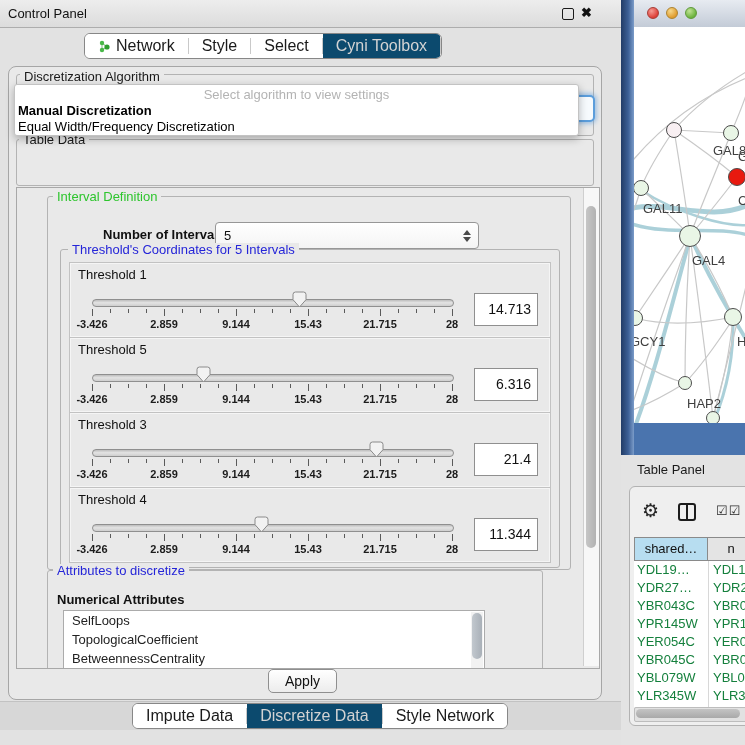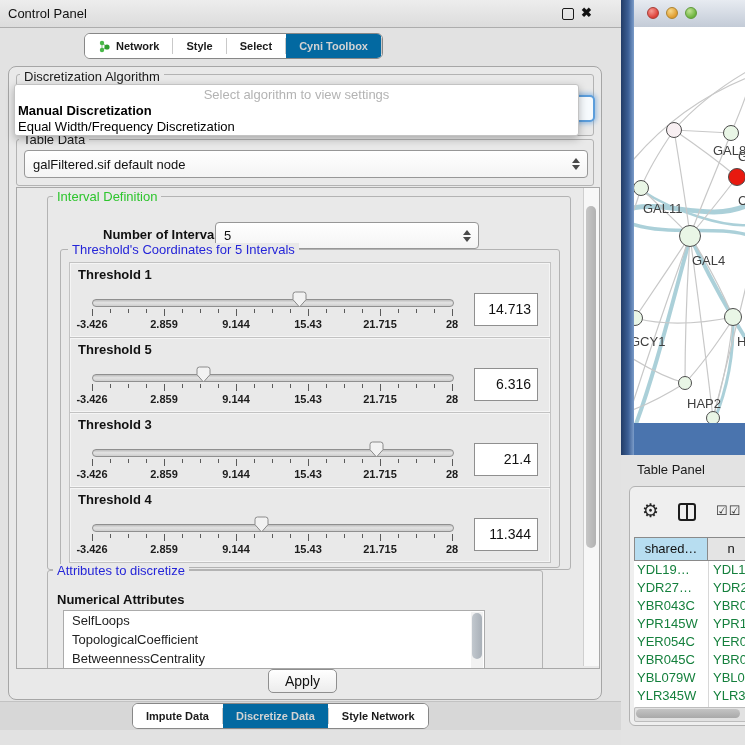--- a/index.html
+++ b/index.html
@@ -10,22 +10,22 @@
   
   #left-region{left:0;top:0;width:621px;height:745px;background:#e2e2e2;}
   #cp-titlebar{left:0;top:0;width:621px;height:27px;background:linear-gradient(#ededed,#dcdcdc);border-bottom:1px solid #adadad;}
   #cp-title{left:8px;top:0;line-height:27px;font-size:13px;color:#111;}
   #float-btn{left:562px;top:8px;width:10px;height:10px;border:1.6px solid #1a1a1a;border-radius:2px;background:transparent;}
   #close-btn{left:581px;top:4px;font-size:13px;font-weight:bold;color:#111;line-height:18px;}
 
   .tabbar{display:inline-flex;align-items:stretch;background:#fff;border:1px solid #878787;border-radius:6px;overflow:hidden;height:24px;}
   #top-tabbar-wrap{left:84px;top:33px;}
   #bottom-tabbar-wrap{left:132px;top:703px;}
-  .tab{display:flex;align-items:center;gap:5px;padding:0 13px;font-size:11px;font-weight:bold;color:#1a1a1a;background:#fff;white-space:nowrap;cursor:default;}
-  .tab.selected{background:#0369a1;color:#d3d3d3;}
+  .tab{display:flex;align-items:center;gap:5px;padding:0 13px;font-size:16px;font-weight:normal;color:#1a1a1a;background:#fff;white-space:nowrap;cursor:default;}
+  .tab.selected{background:#0c4a6e;color:#d3d3d3;}
   .tabsep{width:1px;background:#c9c9c9;margin:4px 0;}
 
   #outer-panel{left:8px;top:66px;width:592px;height:632px;background:#e9e9e9;border:1px solid #a6a6a6;border-radius:8px;}
 
   .groupbox{border:1px solid #b3b3b3;border-radius:3px;}
   .grouplabel{position:absolute;font-size:13px;background:#e9e9e9;padding:0 4px;line-height:13px;}
   .glabel-dark{color:#1a1a1a;}
   .glabel-green{color:#2dc52d;}
   .glabel-blue{color:#2525d8;}
 
@@ -57,21 +57,21 @@
 
   #interval-group{left:30px;top:8px;width:522px;height:372px;}
   #interval-label{left:36px;top:2px;}
   #noi-label{left:55px;top:30px;font-size:13px;font-weight:bold;color:#111;}
   #noi-combo{left:167px;top:25px;width:262px;height:25px;}
 
   #thr-group{left:12px;top:52px;width:498px;height:317px;}
   #thr-label{left:20px;top:46px;}
   #thr-panels{left:8px;top:13px;width:482px;}
   .tpanel{position:relative;width:480px;height:74px;border:1px solid #c2c2c2;box-shadow:inset 0 0 0 1px #f5f5f5;background:#e9e9e9;margin-top:-1px;}
-  .tpanel-label{position:absolute;left:8px;top:4px;font-size:13px;font-weight:bold;color:#111;}
+  .tpanel-label{position:absolute;left:8px;top:4px;font-size:13px;font-weight:normal;color:#111;}
   .track{position:absolute;left:22px;top:36px;width:360px;height:6px;background:linear-gradient(#bdbdbd,#e3e3e3 45%,#cecece);border:1px solid #8f8f8f;border-radius:4px;}
   .thumb{position:absolute;top:28px;width:15px;height:17px;}
   .tick{position:absolute;width:1px;background:#5a5a5a;}
   .tick.major{top:46px;height:7px;}
   .tick.minor{top:46px;height:4px;}
   .ticklabel{position:absolute;top:55px;transform:translateX(-50%);font-size:11px;font-weight:bold;color:#1c1c1c;white-space:nowrap;}
   .valuebox{position:absolute;left:404px;top:30px;width:56px;height:31px;background:#fff;border:1px solid #8f8f8f;font-size:14px;color:#111;text-align:right;line-height:31px;padding-right:6px;box-sizing:content-box;}
 
   #attr-group{left:30px;top:382px;width:494px;height:130px;}
   #attr-label{left:36px;top:376px;}
@@ -164,27 +164,20 @@
     </div>
 
     <div id="outer-panel" class="abs"></div>
 
     <div id="algo-group" class="abs groupbox"></div>
     <div id="algo-label" class="abs grouplabel glabel-dark">Discretization Algorithm</div>
     <div id="combo-fragment" class="abs"></div>
 
     <div id="tabledata-group" class="abs groupbox"></div>
     <div id="tabledata-label" class="abs grouplabel glabel-dark">Table Data</div>
-    <div id="tabledata-combo" class="abs combo">
-      <span class="val">galFiltered.sif default node</span>
-      <span class="spinner">
-          <span class="arr-up"></span>
-          <span class="arr-dn"></span>
-        </span>
-    </div>
 
     <div id="scrollpane" class="abs">
 
       <div id="interval-group" class="abs groupbox">
         <div id="noi-label" class="abs">Number of Intervals</div>
         <div id="noi-combo" class="abs combo">
           <span class="val">5</span>
           <span class="spinner">
               <span class="arr-up"></span>
               <span class="arr-dn"></span>

